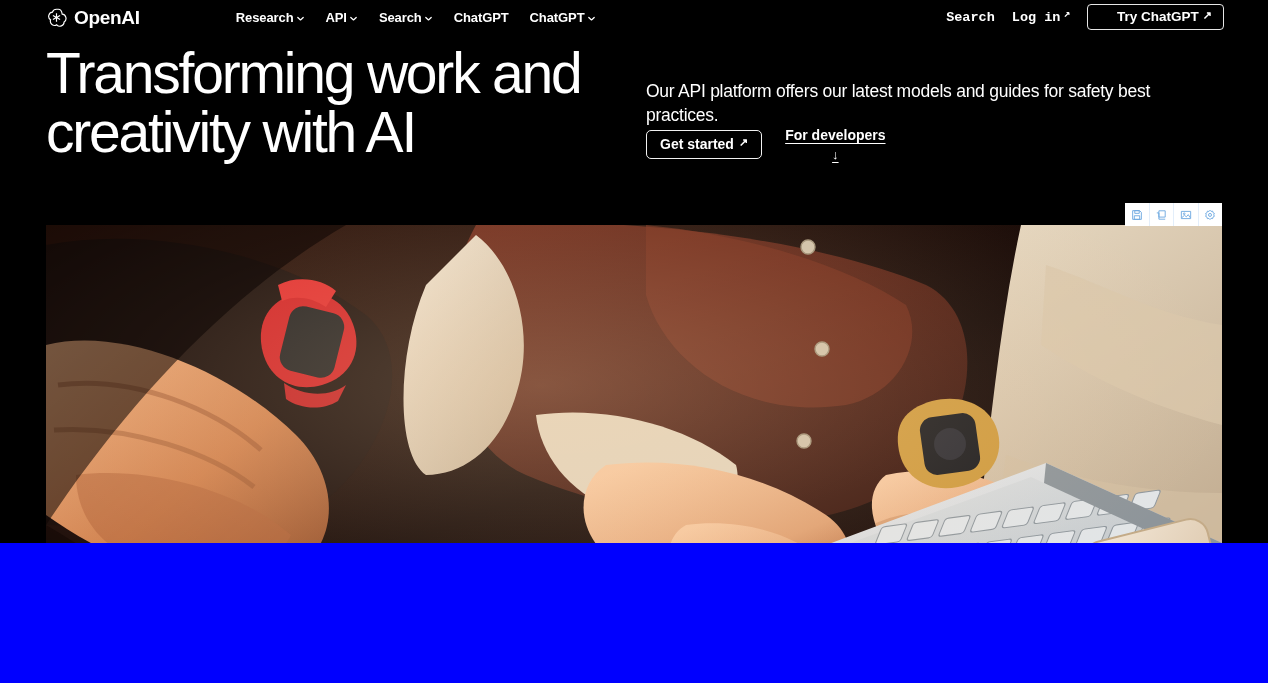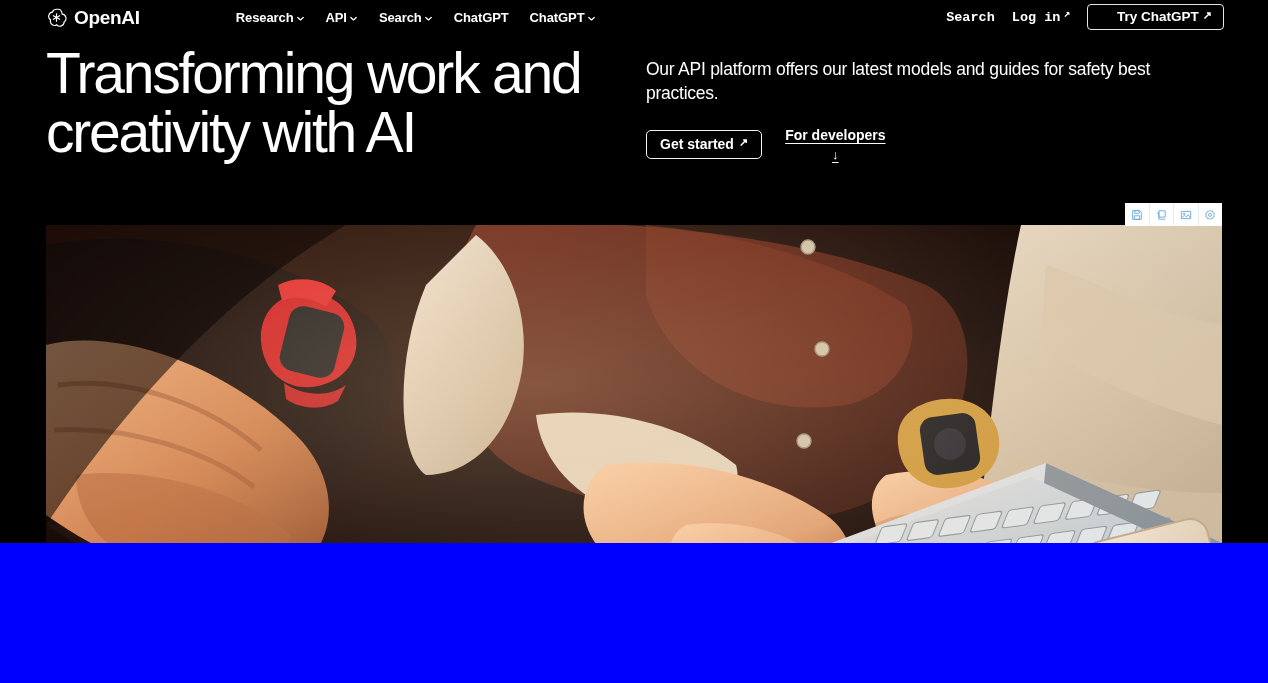--- a/index.html
+++ b/index.html
@@ -146,21 +146,20 @@
   }
   .hero-sub {
     font-size: 17.5px;
     line-height: 1.35;
     font-weight: 400;
     letter-spacing: -0.25px;
     color: #ffffff;
     max-width: 570px;
   }
   .hero-actions {
-    margin-top: 22px;
     display: flex;
     align-items: center;
     gap: 23px;
   }
   .btn-hero {
     display: inline-flex;
     align-items: center;
     gap: 5px;
     border: 1px solid rgba(255,255,255,0.95);
     border-radius: 5px;

